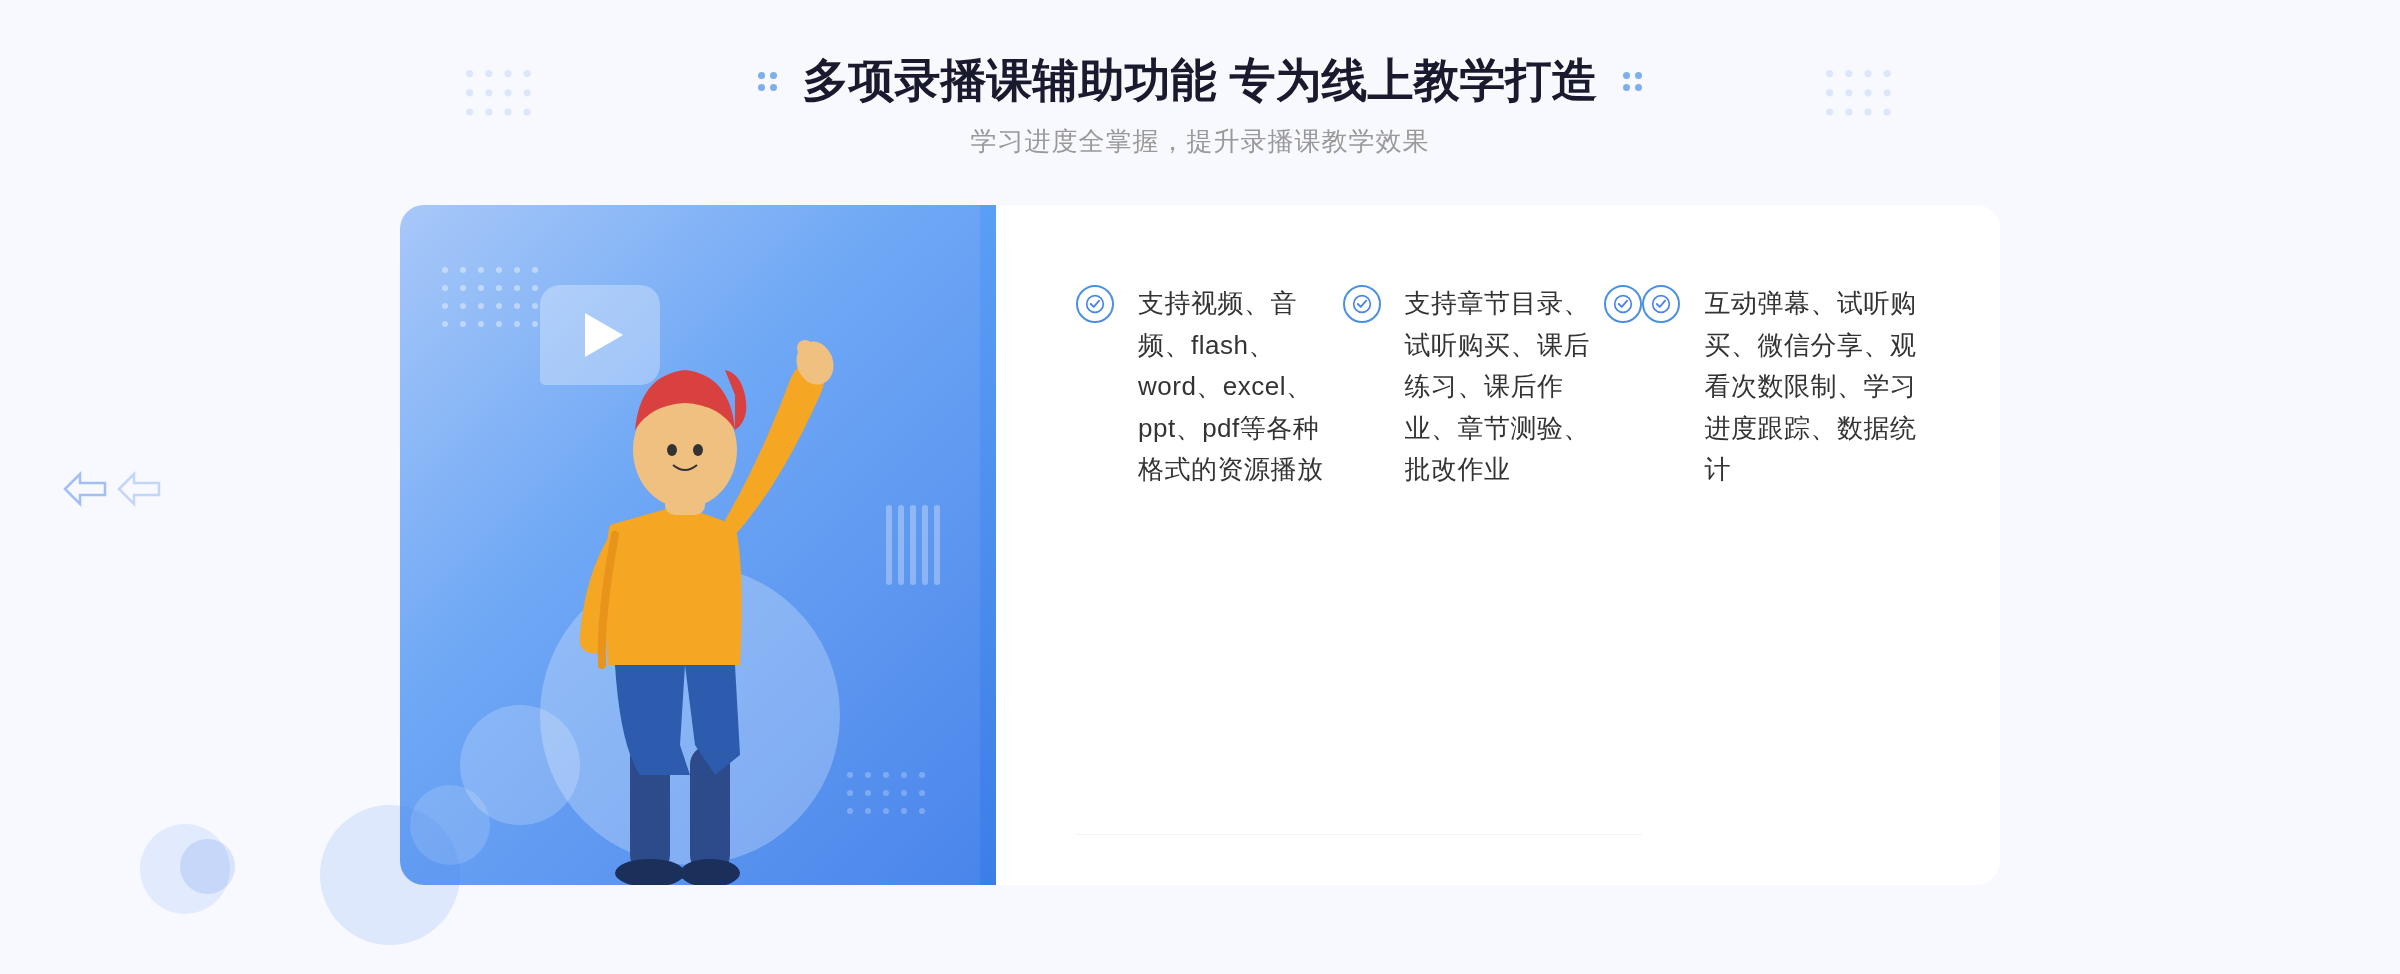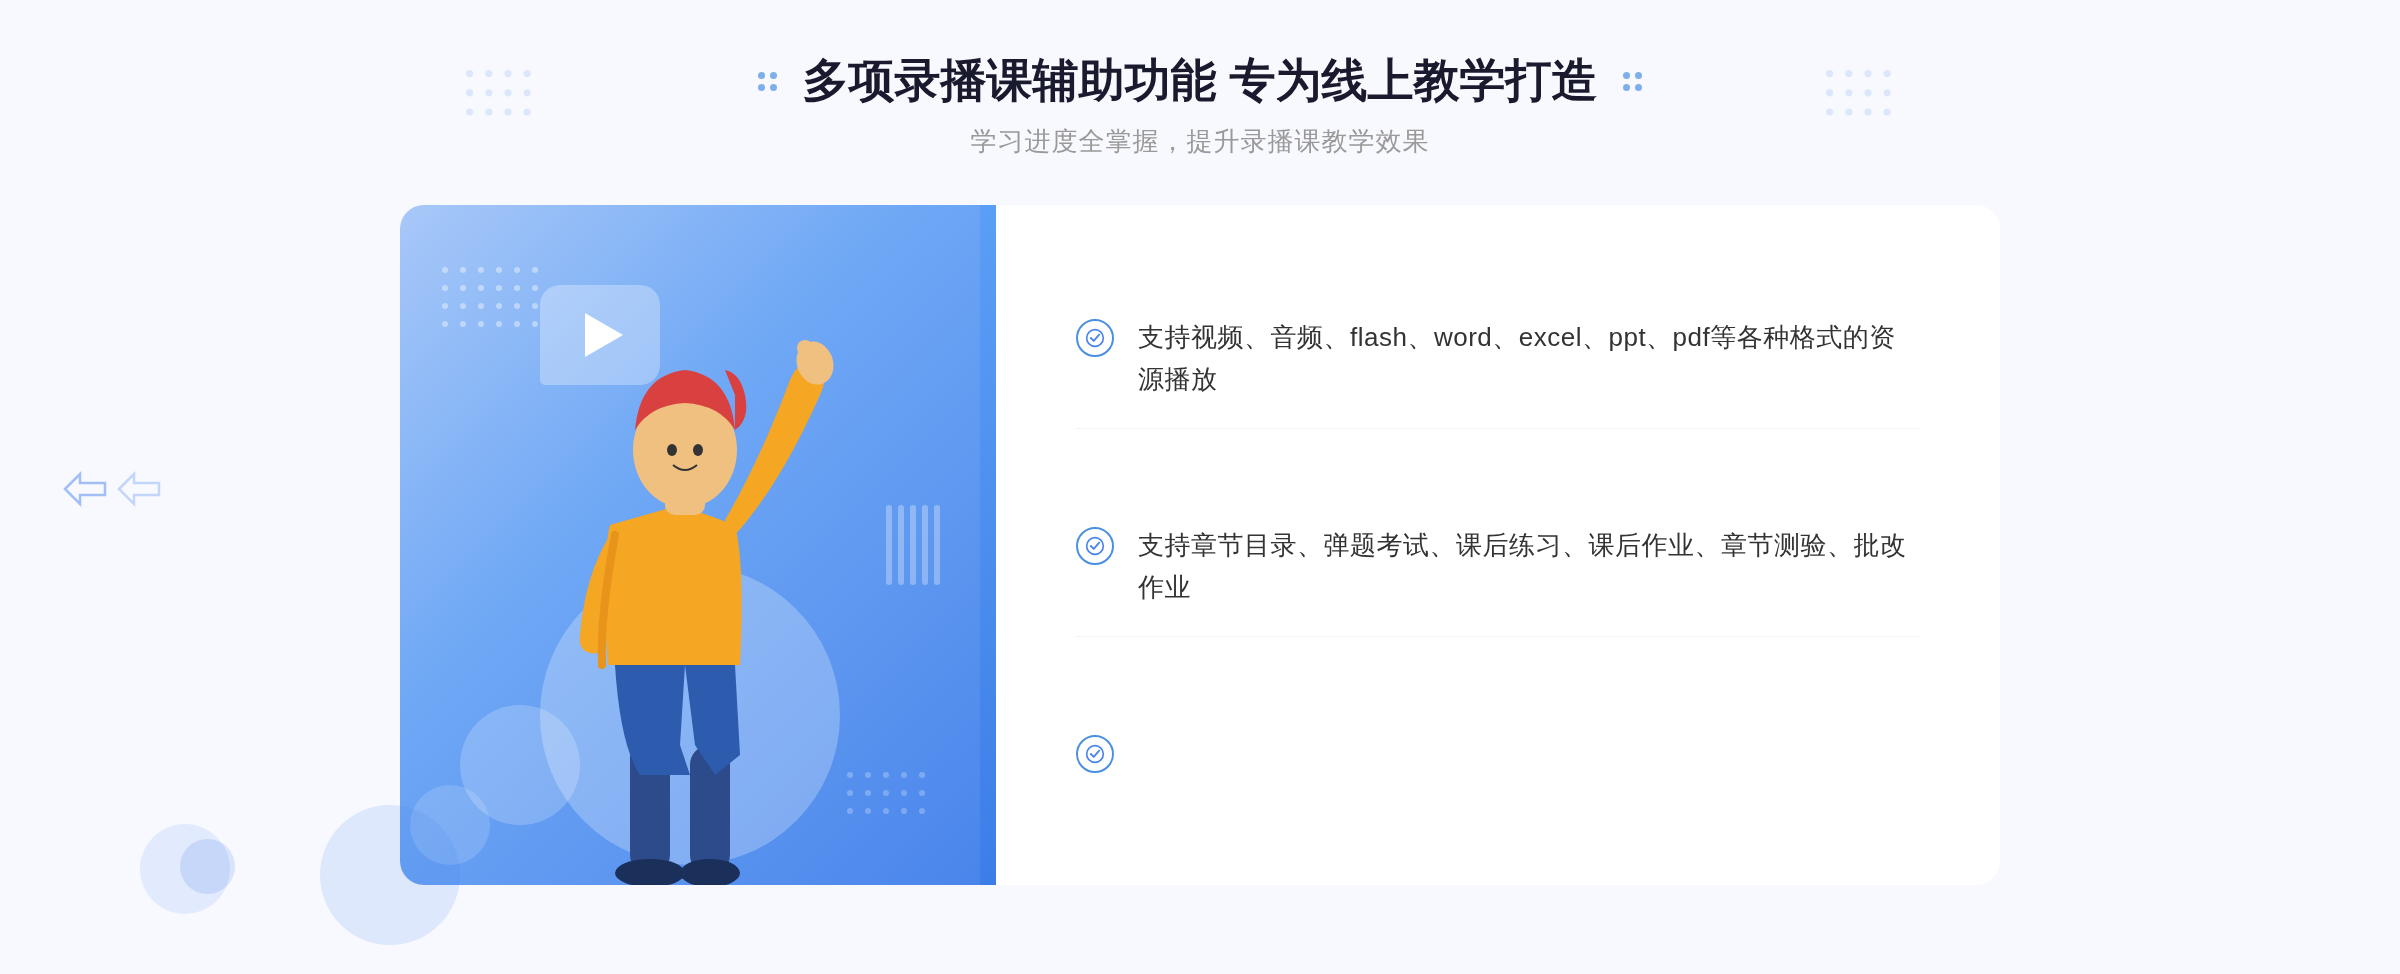--- a/index.html
+++ b/index.html
@@ -142,21 +142,21 @@
       flex-shrink: 0;
     }
 
     
     .features-panel {
       flex: 1;
       background: white;
       border-radius: 0 24px 24px 0;
       padding: 50px 80px;
       display: flex;
-      flex-direction: column;
+      flex-direction: row;
       justify-content: space-around;
       min-height: 680px;
     }
 
     .feature-item {
       display: flex;
       align-items: flex-start;
       gap: 24px;
       padding: 28px 0;
       border-bottom: 1px solid #f0f3f8;
@@ -418,32 +418,41 @@
         <span class="feature-text">支持视频、音频、flash、word、excel、ppt、pdf等各种格式的资源播放</span>
       </div>
 
       <div class="feature-item">
         <div class="check-icon">
           <svg viewBox="0 0 24 24" fill="none" xmlns="http://www.w3.org/2000/svg">
             <circle cx="12" cy="12" r="10" stroke="#4a85eb" stroke-width="2"></circle>
             <path d="M7 12l3.5 3.5L17 8" stroke="#4a85eb" stroke-width="2.2" stroke-linecap="round" stroke-linejoin="round"></path>
           </svg>
         </div>
-        <span class="feature-text">支持章节目录、弹题考试、课后练习、课后作业、章节测验、批改作业</span>
+        <span class="feature-text">支持章节目录、试听购买、课后练习、课后作业、章节测验、批改作业</span>
       </div>
 
       <div class="feature-item">
         <div class="check-icon">
           <svg viewBox="0 0 24 24" fill="none" xmlns="http://www.w3.org/2000/svg">
             <circle cx="12" cy="12" r="10" stroke="#4a85eb" stroke-width="2"></circle>
             <path d="M7 12l3.5 3.5L17 8" stroke="#4a85eb" stroke-width="2.2" stroke-linecap="round" stroke-linejoin="round"></path>
           </svg>
         </div>
       </div>
 
+      <div class="feature-item">
+        <div class="check-icon">
+          <svg viewBox="0 0 24 24" fill="none" xmlns="http://www.w3.org/2000/svg">
+            <circle cx="12" cy="12" r="10" stroke="#4a85eb" stroke-width="2"></circle>
+            <path d="M7 12l3.5 3.5L17 8" stroke="#4a85eb" stroke-width="2.2" stroke-linecap="round" stroke-linejoin="round"></path>
+          </svg>
+        </div>
+        <span class="feature-text">互动弹幕、试听购买、微信分享、观看次数限制、学习进度跟踪、数据统计</span>
+      </div>
 
     </div>
   </div>
 
   <div style="position:absolute;left:60px;top:50%;transform:translateY(-50%)">
     <svg width="50" height="40" viewBox="0 0 50 40">
       <path d="M5 20 L20 5 L20 14 L45 14 L45 26 L20 26 L20 35Z" fill="none" stroke="#4a85eb" stroke-width="2.5" opacity="0.5"></path>
     </svg>
     <svg width="50" height="40" viewBox="0 0 50 40" style="margin-top:8px">
       <path d="M5 20 L20 5 L20 14 L45 14 L45 26 L20 26 L20 35Z" fill="none" stroke="#4a85eb" stroke-width="2.5" opacity="0.3"></path>

